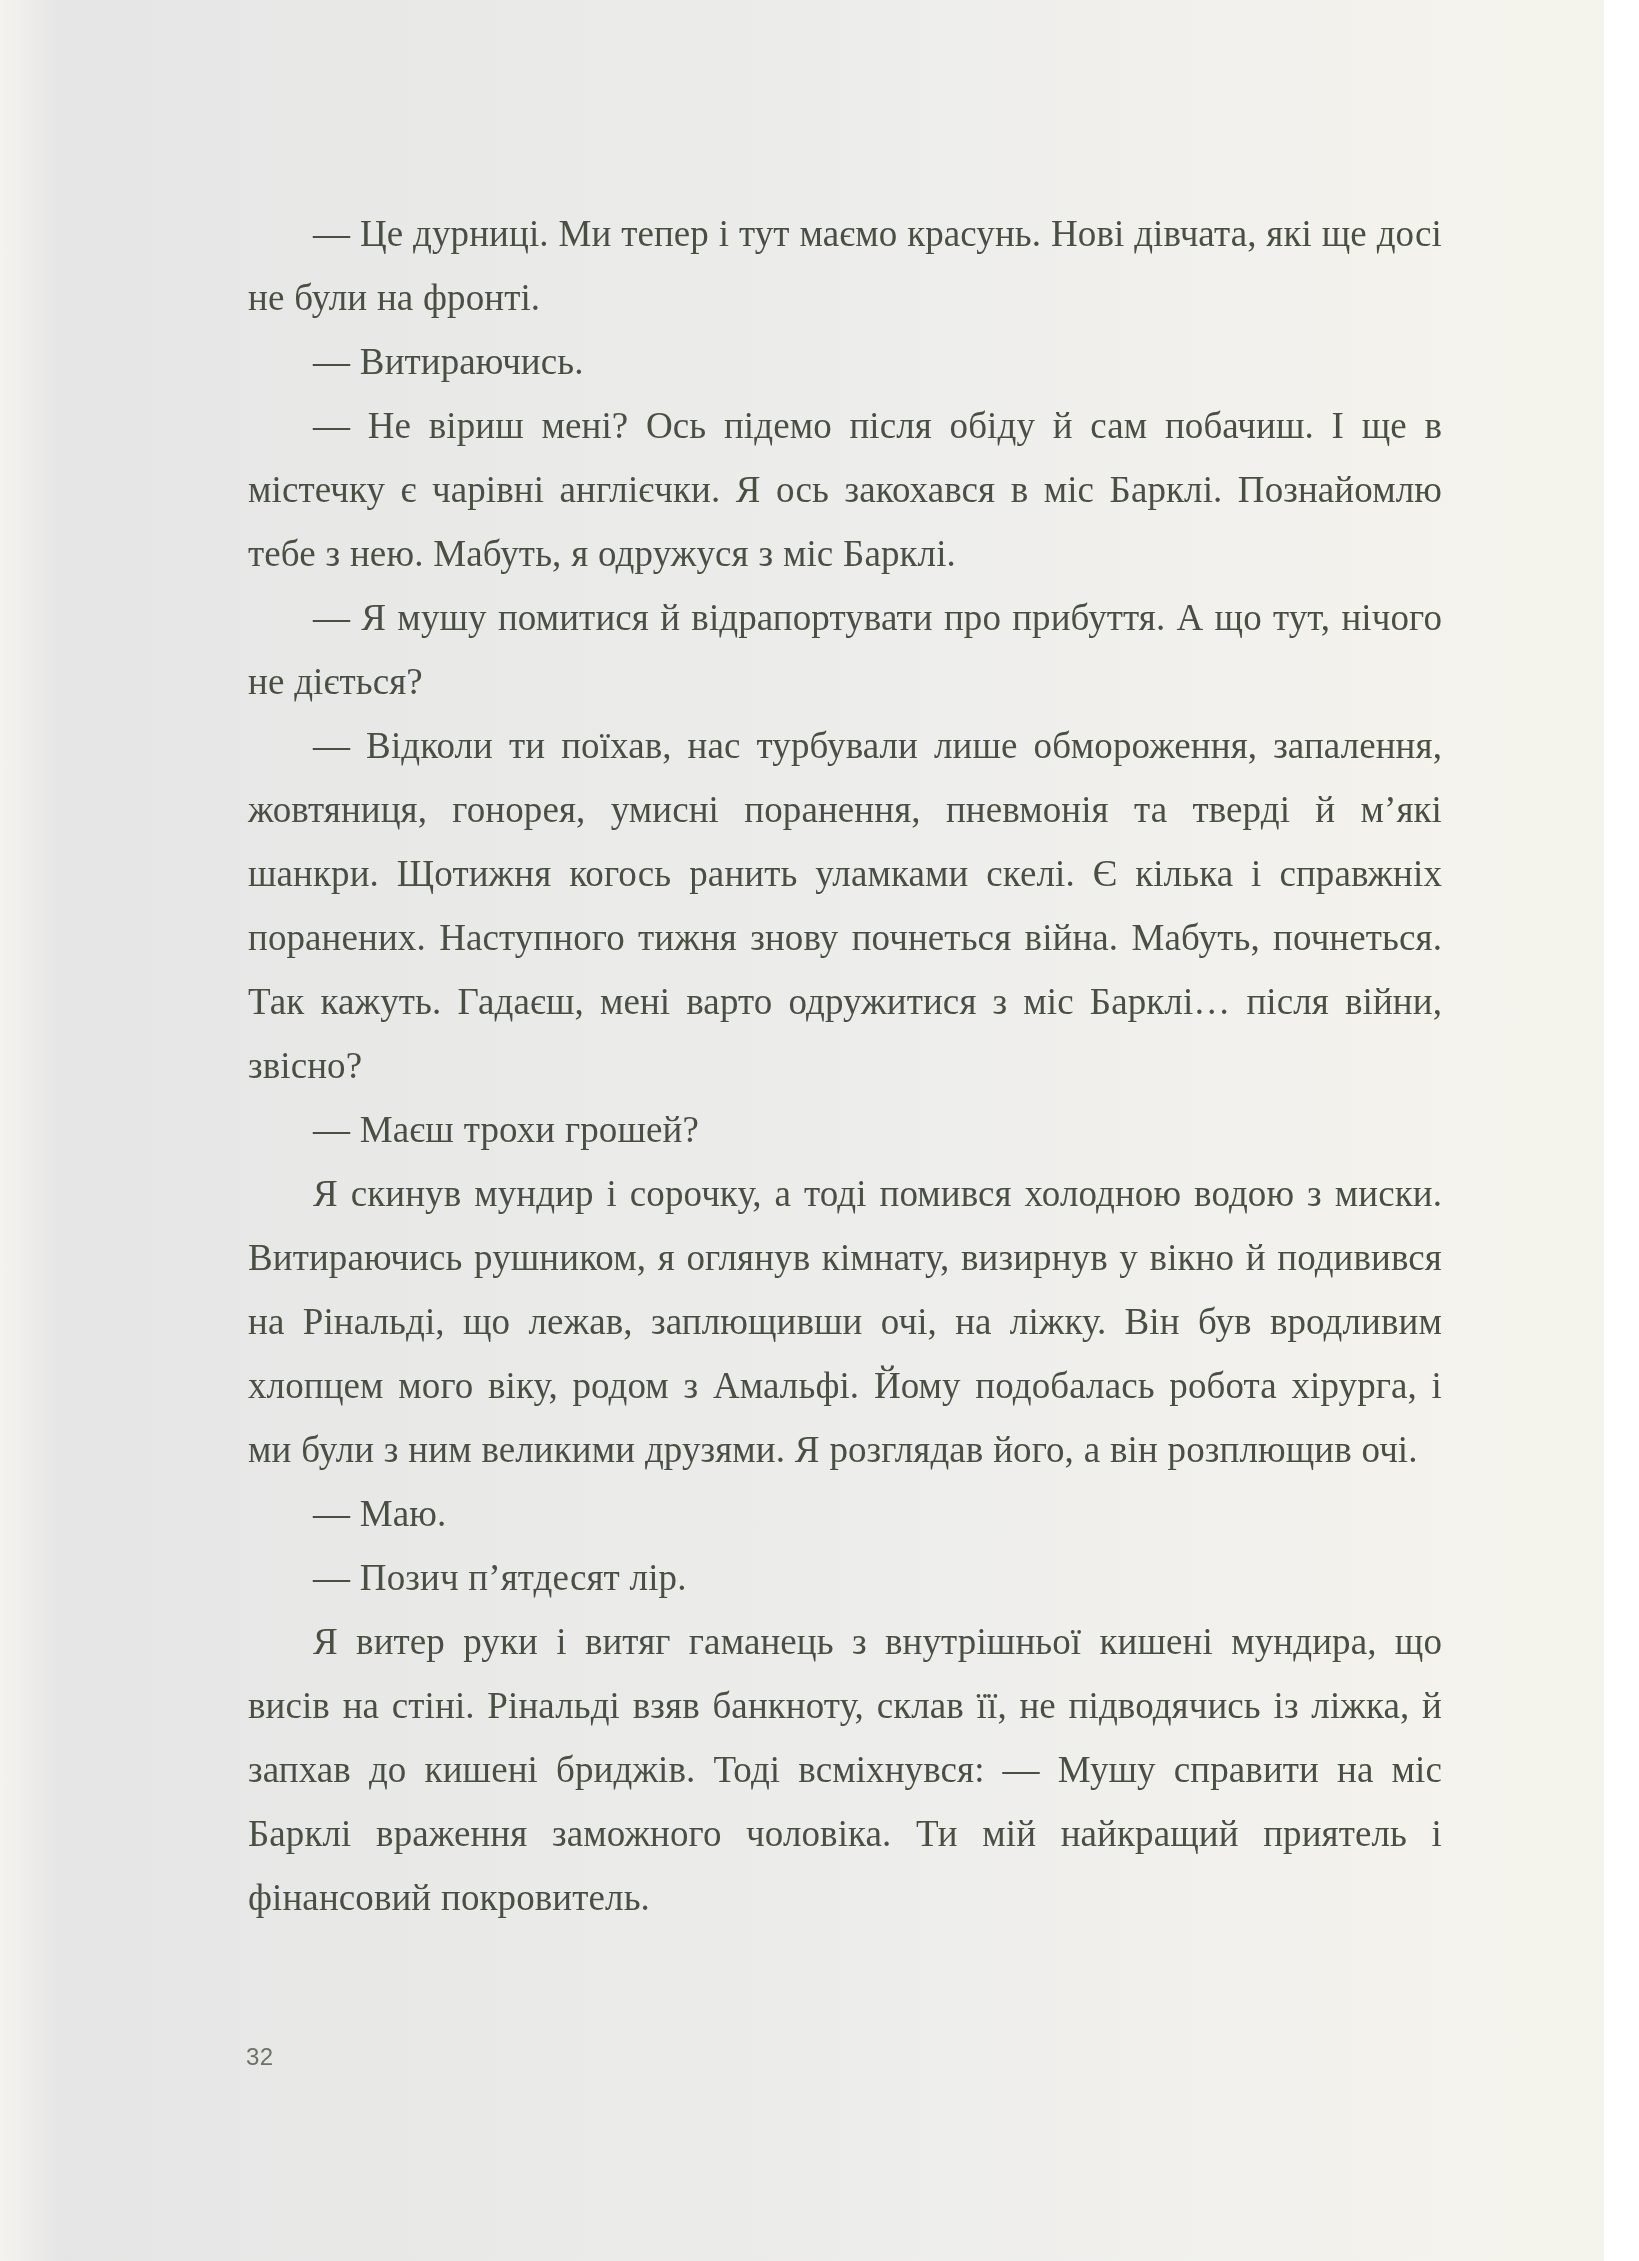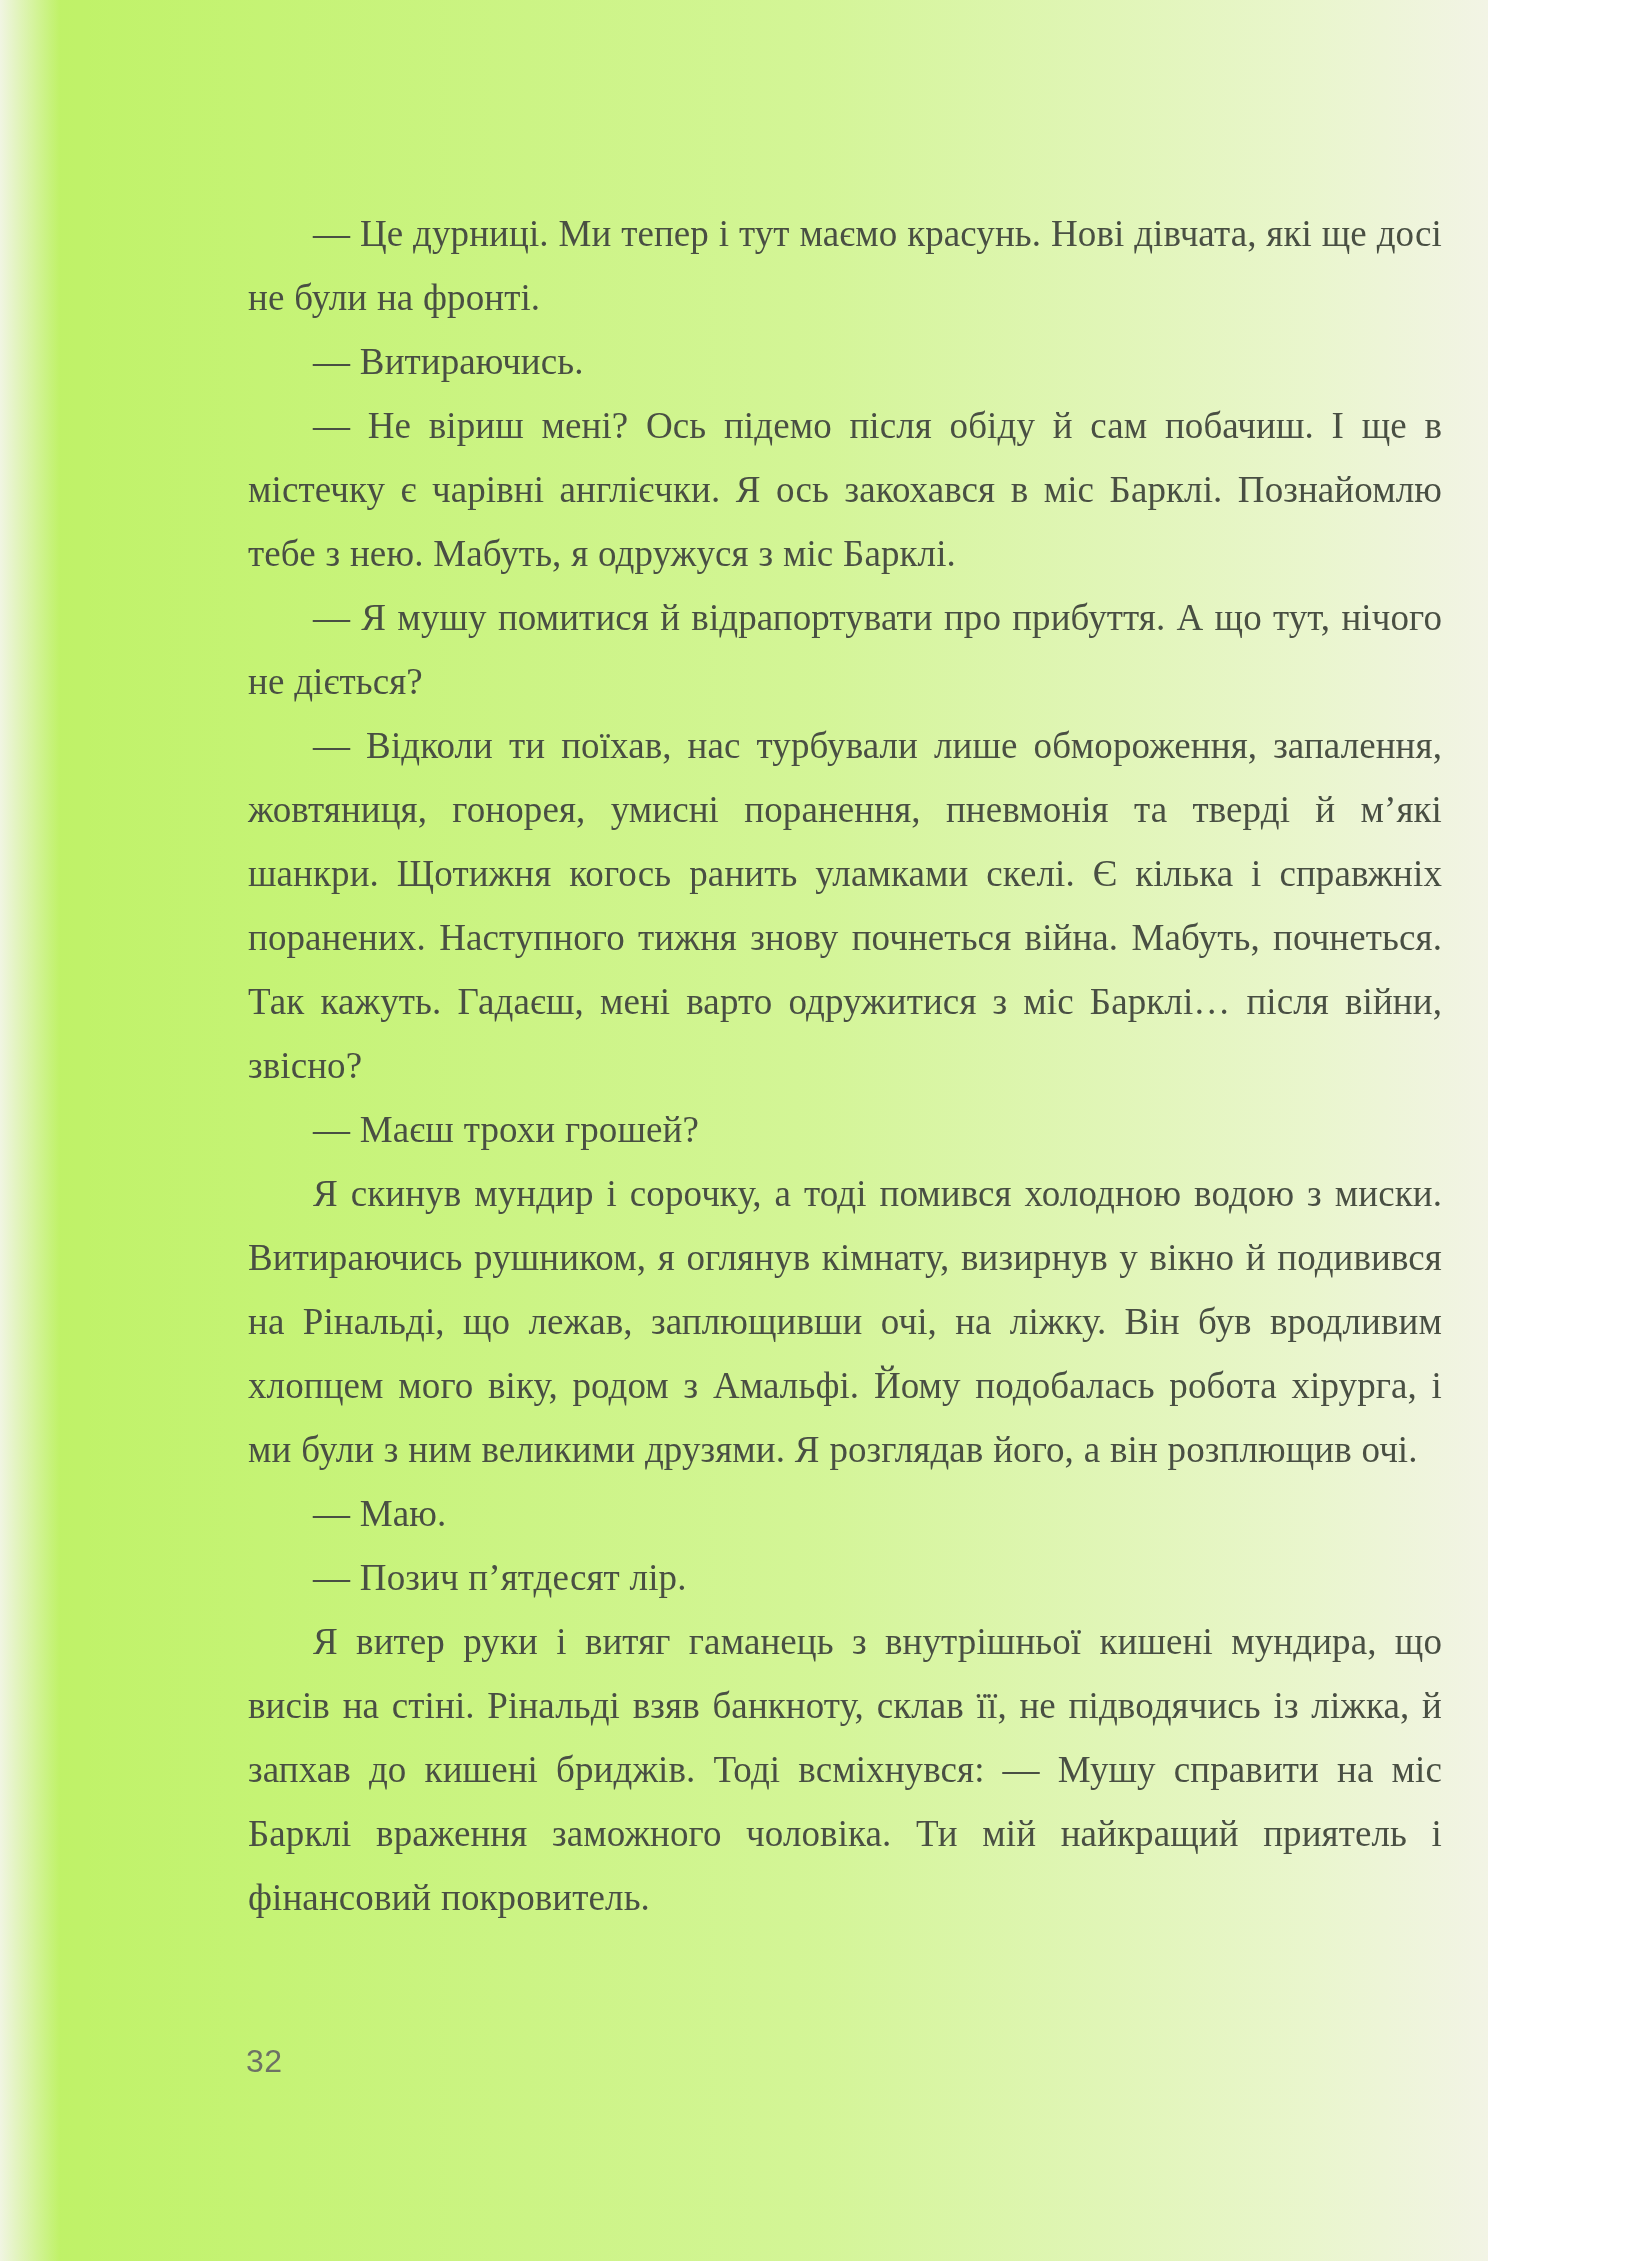--- a/index.html
+++ b/index.html
@@ -10,24 +10,24 @@
   body {
     width: 1640px;
     height: 2261px;
     background: #ffffff;
     font-family: "Liberation Serif", "DejaVu Serif", serif;
     -webkit-font-smoothing: antialiased;
   }
 
   .page {
     position: relative;
-    width: 1488px;
+    width: 1604px;
     height: 2261px;
     box-sizing: border-box;
-    background: #bef264;
+    background: #e5e5e5;
     overflow: hidden;
   }
 
   
   .paper-tint {
     position: absolute;
     inset: 0;
     background:
       linear-gradient(to right,
         rgba(255,255,255,0) 0%,
@@ -66,21 +66,21 @@
     text-indent: 65px;
   }
   
 
   .pagenum {
     position: absolute;
     left: 246px;
     top: 2043px;
     color: #6d7265;
     font-family: "Liberation Sans", "DejaVu Sans", sans-serif;
-    font-size: 32px;
+    font-size: 24px;
     letter-spacing: 0.5px;
   }
 </style>
 </head>
 <body>
 
 <div class="page">
   <div class="paper-tint"></div>
   <div class="gutter-shade"></div>
 

